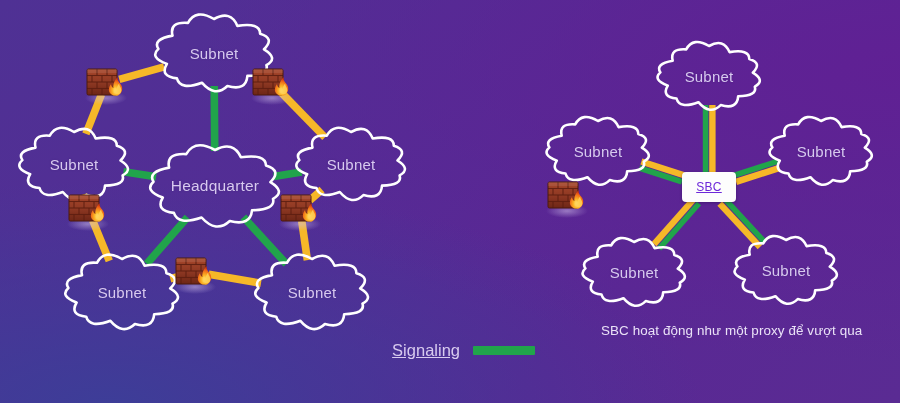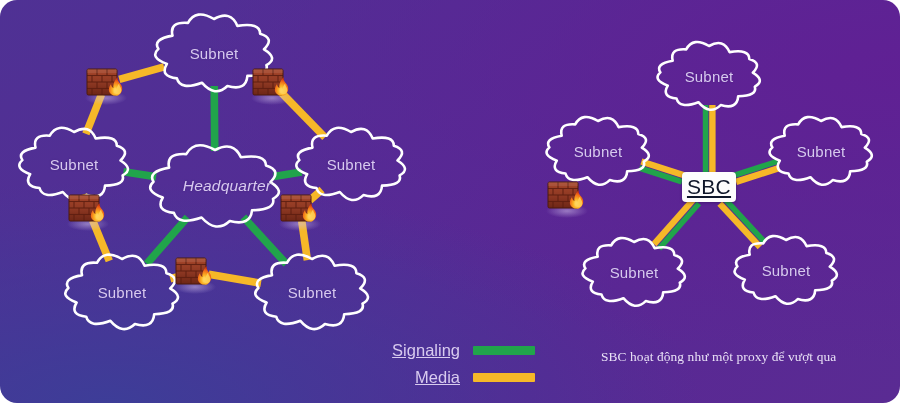--- a/index.html
+++ b/index.html
@@ -14,21 +14,20 @@
   }
   #canvas {
     position: relative;
     width: 900px;
     height: 403px;
     background:
       radial-gradient(ellipse 120% 100% at 12% 100%, rgba(60,62,152,0.95) 0%, rgba(60,62,152,0.0) 55%),
       radial-gradient(ellipse 130% 120% at 100% 18%, rgba(96,32,148,0.95) 0%, rgba(96,32,148,0.0) 60%),
       linear-gradient(135deg, #4f3194 0%, #532d95 35%, #592894 70%, #5a2b93 100%);
     overflow: hidden;
-    border-radius: 17px;
   }
   #vec {
     position: absolute;
     left: 0; top: 0;
     width: 900px;
     height: 403px;
   }
   .lbl {
     position: absolute;
     color: #d7c9ef;
@@ -43,22 +42,22 @@
   .sbc-box {
     position: absolute;
     background: #fdfdfd;
     border-radius: 4px;
     box-shadow: 0 1px 3px rgba(20,0,50,0.35);
     display: flex;
     align-items: center;
     justify-content: center;
   }
   .sbc-box span {
-    color: #0f172a;
-    font-size: 21px;
+    color: #6d28d9;
+    font-size: 12px;
     letter-spacing: 0.3px;
     text-decoration: underline;
   }
   .legend {
     position: absolute;
     left: 370px;
     top: 337px;
     width: 165px;
   }
   .legend-row {
@@ -76,24 +75,24 @@
   }
   .legend-row .lg-swatch {
     width: 62px;
     height: 9px;
     border-radius: 1px;
     flex: 0 0 auto;
   }
   .caption {
     position: absolute;
     left: 601px;
-    top: 348px;
+    top: 322px;
     width: 272px;
     color: #eae2f7;
-    font-family: Liberation Serif, serif;
+    font-family: Liberation Sans, sans-serif;
     font-size: 13.4px;
     line-height: 1.38;
     letter-spacing: 0.1px;
   }
   .fw {
     position: absolute;
     width: 46px;
     height: 40px;
   }
   .fw svg { display:block; width:100%; height:100%; overflow: visible; }
@@ -199,21 +198,21 @@
         <path d="M 598.0 121.0 Q 612.5 112.8 618.5 127.1 Q 638.4 123.8 638.3 134.0 Q 651.7 138.0 641.8 147.7 Q 654.8 155.7 643.8 161.6 Q 646.6 171.0 627.2 171.2 Q 626.2 184.9 609.7 180.1 Q 598.8 190.7 587.4 177.2 Q 568.5 184.3 565.5 173.5 Q 550.1 171.8 556.8 160.6 Q 541.1 154.8 549.4 147.4 Q 543.8 138.9 561.7 135.7 Q 558.7 123.1 575.2 124.4 Q 582.1 111.6 598.0 121.0 Z" fill="none" stroke="#ffffff" stroke-width="2.6" stroke-linejoin="round"></path>
         <path d="M 821.0 121.0 Q 835.5 112.8 841.5 127.1 Q 861.4 123.8 861.3 134.0 Q 874.7 138.0 864.8 147.7 Q 877.8 155.7 866.8 161.6 Q 869.6 171.0 850.2 171.2 Q 849.2 184.9 832.7 180.1 Q 821.8 190.7 810.4 177.2 Q 791.5 184.3 788.5 173.5 Q 773.1 171.8 779.8 160.6 Q 764.1 154.8 772.4 147.4 Q 766.8 138.9 784.7 135.7 Q 781.7 123.1 798.2 124.4 Q 805.1 111.6 821.0 121.0 Z" fill="none" stroke="#ffffff" stroke-width="2.6" stroke-linejoin="round"></path>
         <path d="M 634.0 242.0 Q 648.5 233.8 654.5 248.1 Q 674.4 244.8 674.3 255.0 Q 687.7 259.0 677.8 268.7 Q 690.8 276.7 679.8 282.6 Q 682.6 292.0 663.2 292.2 Q 662.2 305.9 645.7 301.1 Q 634.8 311.7 623.4 298.2 Q 604.5 305.3 601.5 294.5 Q 586.1 292.8 592.8 281.6 Q 577.1 275.8 585.4 268.4 Q 579.8 259.9 597.7 256.7 Q 594.7 244.1 611.2 245.4 Q 618.1 232.6 634.0 242.0 Z" fill="none" stroke="#ffffff" stroke-width="2.6" stroke-linejoin="round"></path>
         <path d="M 786.0 240.0 Q 800.5 231.8 806.5 246.1 Q 826.4 242.8 826.3 253.0 Q 839.7 257.0 829.8 266.7 Q 842.8 274.7 831.8 280.6 Q 834.6 290.0 815.2 290.2 Q 814.2 303.9 797.7 299.1 Q 786.8 309.7 775.4 296.2 Q 756.5 303.3 753.5 292.5 Q 738.1 290.8 744.8 279.6 Q 729.1 273.8 737.4 266.4 Q 731.8 257.9 749.7 254.7 Q 746.7 242.1 763.2 243.4 Q 770.1 230.6 786.0 240.0 Z" fill="none" stroke="#ffffff" stroke-width="2.6" stroke-linejoin="round"></path>
       </g>
   </svg>
 
   <div id="labels-layer">
       <div class="lbl" style="left: 214px; top: 53px;">Subnet</div>
       <div class="lbl" style="left: 74px; top: 164px;">Subnet</div>
-      <div class="lbl hq" style="left: 227px; top: 186px; font-style: italic;">Headquarter</div>
+      <div class="lbl hq" style="left: 215px; top: 186px;">Headquarter</div>
       <div class="lbl" style="left: 351px; top: 164px;">Subnet</div>
       <div class="lbl" style="left: 122px; top: 292px;">Subnet</div>
       <div class="lbl" style="left: 312px; top: 292px;">Subnet</div>
       <div class="lbl" style="left: 709px; top: 76px;">Subnet</div>
       <div class="lbl" style="left: 598px; top: 151px;">Subnet</div>
       <div class="lbl" style="left: 821px; top: 151px;">Subnet</div>
       <div class="lbl" style="left: 634px; top: 272px;">Subnet</div>
       <div class="lbl" style="left: 786px; top: 270px;">Subnet</div>
     </div>
   <div id="fw-layer">
@@ -383,23 +382,19 @@
 
   <div class="sbc-box" id="sbc-box" style="left: 682px; top: 172px; width: 54px; height: 30px;">
     <span>SBC</span>
   </div>
 
   <div class="legend">
     <div class="legend-row">
       <div class="lg-text">Signaling</div>
       <div class="lg-swatch" id="sw-sig" style="background: rgb(33, 164, 75);"></div>
     </div>
-    <div class="legend-row">
-      <div class="lg-text">Media</div>
-      <div class="lg-swatch" id="sw-med" style="background: rgb(246, 184, 40);"></div>
-    </div>
   </div>
 
   <div class="caption">
     <div>SBC hoạt động như một proxy để vượt qua</div>
   </div>
 
 </div>
 
 </body></html>

